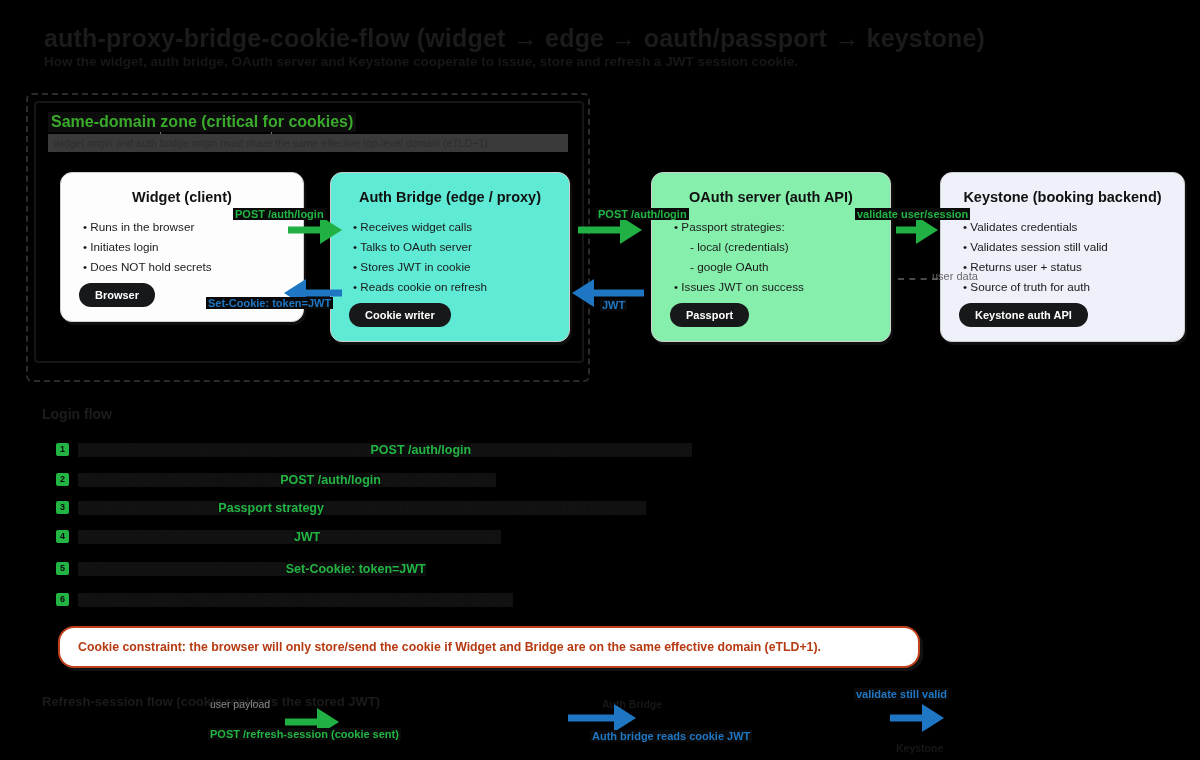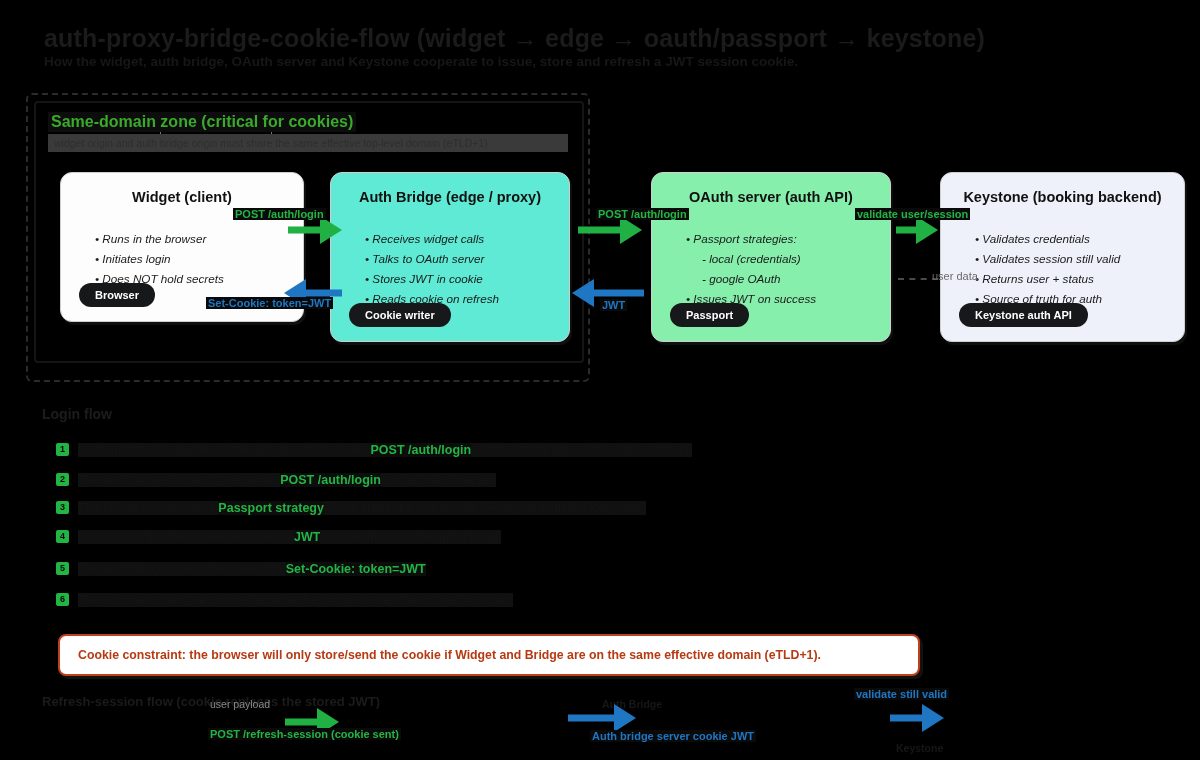--- a/index.html
+++ b/index.html
@@ -48,21 +48,21 @@
   
   .card{
     position:absolute;border-radius:12px;box-sizing:border-box;
     border:1px solid #cfcfcf;
     box-shadow:2px 3px 0 rgba(255,255,255,.06);
   }
   .card h3{
     margin:0;padding:16px 0 8px 0;text-align:center;
     font-size:14.5px;font-weight:700;color:#111;
   }
-  .card ul{margin:16px;padding:0 0 0 18px;list-style:none;font-style:italic;}
+  .card ul{margin:4px;padding:0 0 0 18px;list-style:none;}
   .card li{
     font-size:11.7px;color:#1a1a1a;line-height:20px;white-space:nowrap;
   }
   .card li.b::before{content:"• ";}
   .card li.sub{padding-left:16px;}
   .pill{
     position:absolute;left:18px;bottom:14px;
     background:#17181a;color:#fff;border-radius:14px;
     font-size:11px;font-weight:700;padding:6px 16px;white-space:nowrap;
   }
@@ -103,23 +103,22 @@
     display:inline-block;width:13px;height:13px;line-height:13px;text-align:center;
     background:#22b544;color:#0b0b0b;font-size:9px;font-weight:700;
     border-radius:2px;vertical-align:middle;margin-right:9px;
   }
   .ftext{font-size:12.5px;color:#141414;vertical-align:middle;background:#111;}
   .hl{color:#22b544;font-weight:700;background:#0d0d0d;}
 
   
   .constraint{
     position:absolute;left:58px;top:626px;width:862px;height:42px;
-    background:#fff;border:2px solid #c0401a;border-radius:8px;box-sizing:border-box;
+    background:#fff;border:2px solid #c0401a;border-radius:16px;box-sizing:border-box;
     box-shadow:3px 3px 0 rgba(255,255,255,.07);
-    margin-top:8px;
   }
   .constraint span{
     display:block;padding:12px 0 0 18px;font-size:12.3px;font-weight:700;color:#b63a12;
     white-space:nowrap;
   }
 
   
   .b-title{
     position:absolute;left:42px;top:694px;font-size:13px;font-weight:700;color:#1b1b1b;
     white-space:nowrap;
@@ -253,21 +252,21 @@
     <div class="shaft" style="left:0;width:36px;"></div>
       <div class="head" style="left:32px;"></div>
   </div>
   <div class="alabel green" style="left:208px;top:728px;">POST /refresh-session (cookie sent)</div>
 
   <div class="b-dark" style="left:602px;top:698px;">Auth Bridge</div>
   <div class="arrow blue" style="left:568px;top:718px;width:72px;">
     <div class="shaft" style="left:0;width:50px;transform:translateY(-50%);"></div>
     <div class="head" style="left:46px;border-right:none;border-left:22px solid #1f77c4;"></div>
   </div>
-  <div class="alabel blue" style="left:590px;top:730px;">Auth bridge server cookie JWT</div>
+  <div class="alabel blue" style="left:590px;top:730px;">Auth bridge reads cookie JWT</div>
 
   <div class="alabel blue" style="left:854px;top:688px;">validate still valid</div>
   <div class="arrow blue" style="left:890px;top:718px;width:58px;">
     <div class="shaft" style="left:0;width:36px;"></div>
     <div class="head" style="left:32px;border-right:none;border-left:22px solid #1f77c4;"></div>
   </div>
   <div class="b-dark" style="left:896px;top:742px;">Keystone</div>
 
 </div>
 

